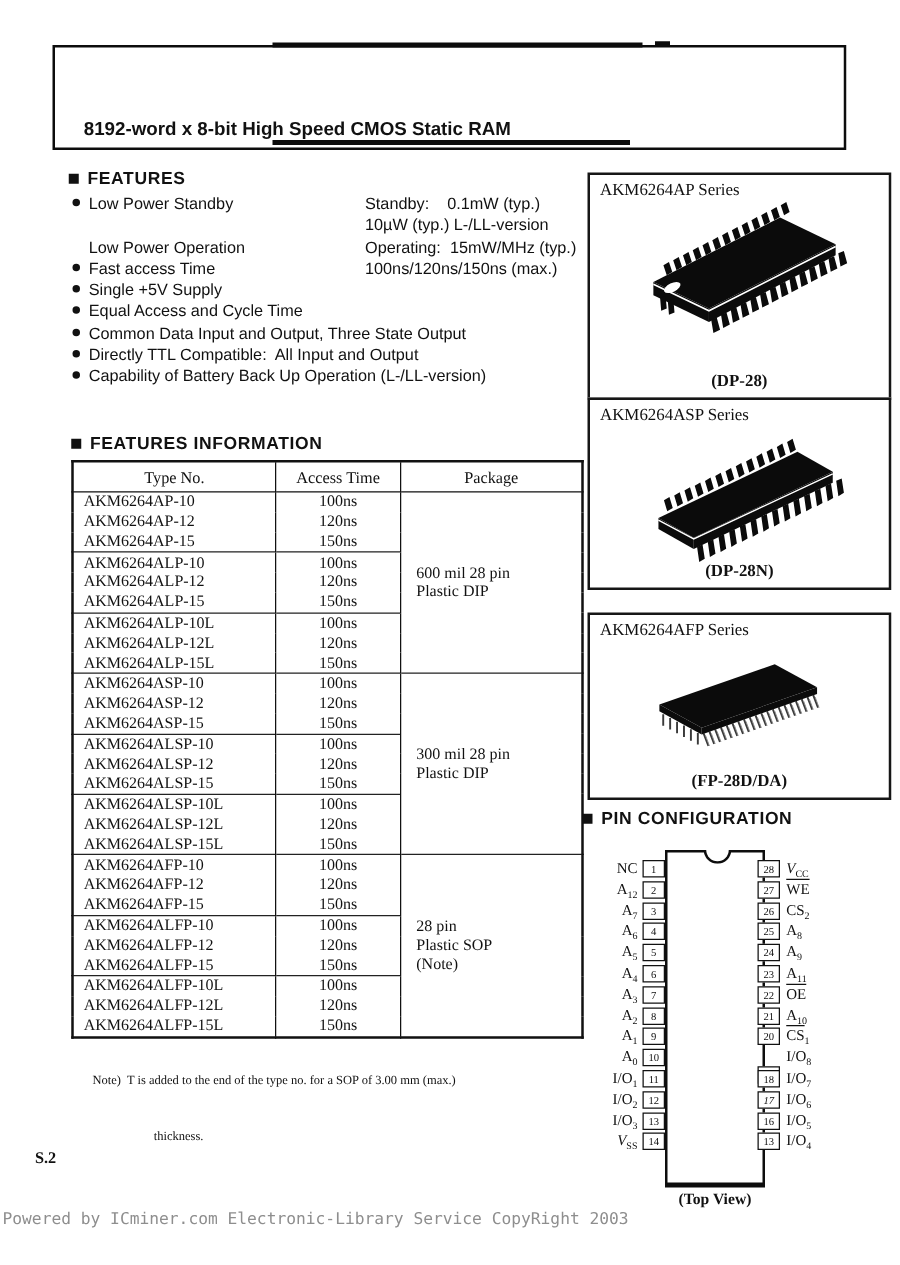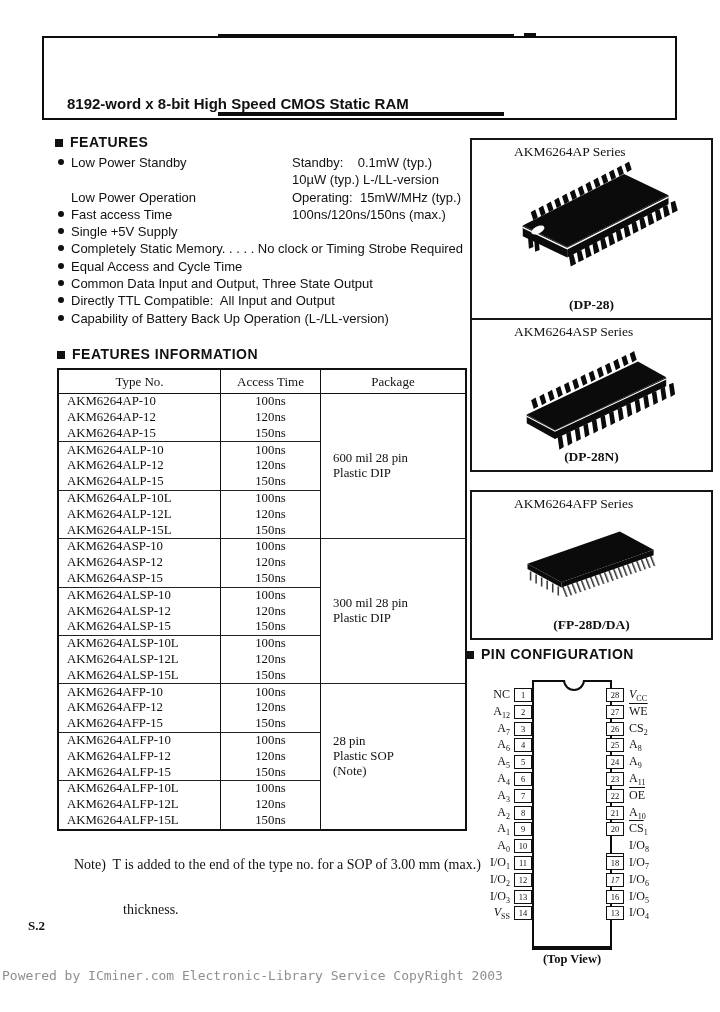--- a/index.html
+++ b/index.html
@@ -37,28 +37,28 @@
     font-family:"Liberation Serif", serif; }
   #ordering-table th { border:1.5px solid #111; font-weight:normal; font-size:13px;
     height:23px; padding:0 4px; }
   #ordering-table td { padding:0; height:15.8px; line-height:15.2px; font-size:12.8px; }
   td.type { width:153px; padding-left:8px !important; border-right:1.5px solid #111; }
   td.time { width:99px; text-align:center; border-right:1.5px solid #111; }
   td.pkg { width:132px; padding-left:12px !important; vertical-align:middle;
     font-size:13px; line-height:17px; }
   tr.group-start td { border-top:1.2px solid #222; }
   #table-note { position:absolute; left:74px; top:827px;
-    font-family:"Liberation Serif", serif; font-size:14px; line-height:15px; white-space:pre; }
+    font-family:"Liberation Serif", serif; font-size:10px; line-height:15px; white-space:pre; }
   #table-note .l2 { margin-left:49px; }
 
   
   .pkg-box { position:absolute; left:470px; width:243px; border:2px solid #161616;
     box-sizing:border-box; background:#fff; }
   .pkg-series { position:absolute; left:8px; top:4px;
-    font-family:"Liberation Serif", serif; font-size:13.5px;margin-left:34px; }
+    font-family:"Liberation Serif", serif; font-size:13.5px; }
   .pkg-caption { position:absolute; bottom:5px; left:0; width:100%; text-align:center;
     font-family:"Liberation Serif", serif; font-size:13.5px; font-weight:bold; }
   .pkg-svg { position:absolute; left:4px; }
 
   
   #pinconf { position:absolute; left:466px; top:646px; width:252px; height:330px; }
   #chip-body { position:absolute; left:66px; top:34px; width:76px; height:264px;
     border:2px solid #0d0d0d; border-bottom-width:4px; background:#fff; }
   #chip-notch { position:absolute; left:50%; margin-left:-9px; top:-2px; width:18px; height:9px;
     border:2px solid #0d0d0d; border-top:none; border-radius:0 0 18px 18px; background:#fff; }
@@ -111,24 +111,20 @@
           <span class="feat-value">Operating:  15mW/MHz (typ.)</span>
         </div>
         <div class="feat-row">
           <span class="feat-bullet"></span>
           <span class="feat-label">Fast access Time</span>
           <span class="feat-value">100ns/120ns/150ns (max.)</span>
         </div>
         <div class="feat-row">
           <span class="feat-bullet"></span>
           <span class="feat-label">Single +5V Supply</span>
-        </div>
-        <div class="feat-row">
-          <span class="feat-bullet"></span>
-          <span class="feat-label">Completely Static Memory. . . . . No clock or Timing Strobe Required</span>
         </div>
         <div class="feat-row">
           <span class="feat-bullet"></span>
           <span class="feat-label">Equal Access and Cycle Time</span>
         </div>
         <div class="feat-row">
           <span class="feat-bullet"></span>
           <span class="feat-label">Common Data Input and Output, Three State Output</span>
         </div>
         <div class="feat-row">

